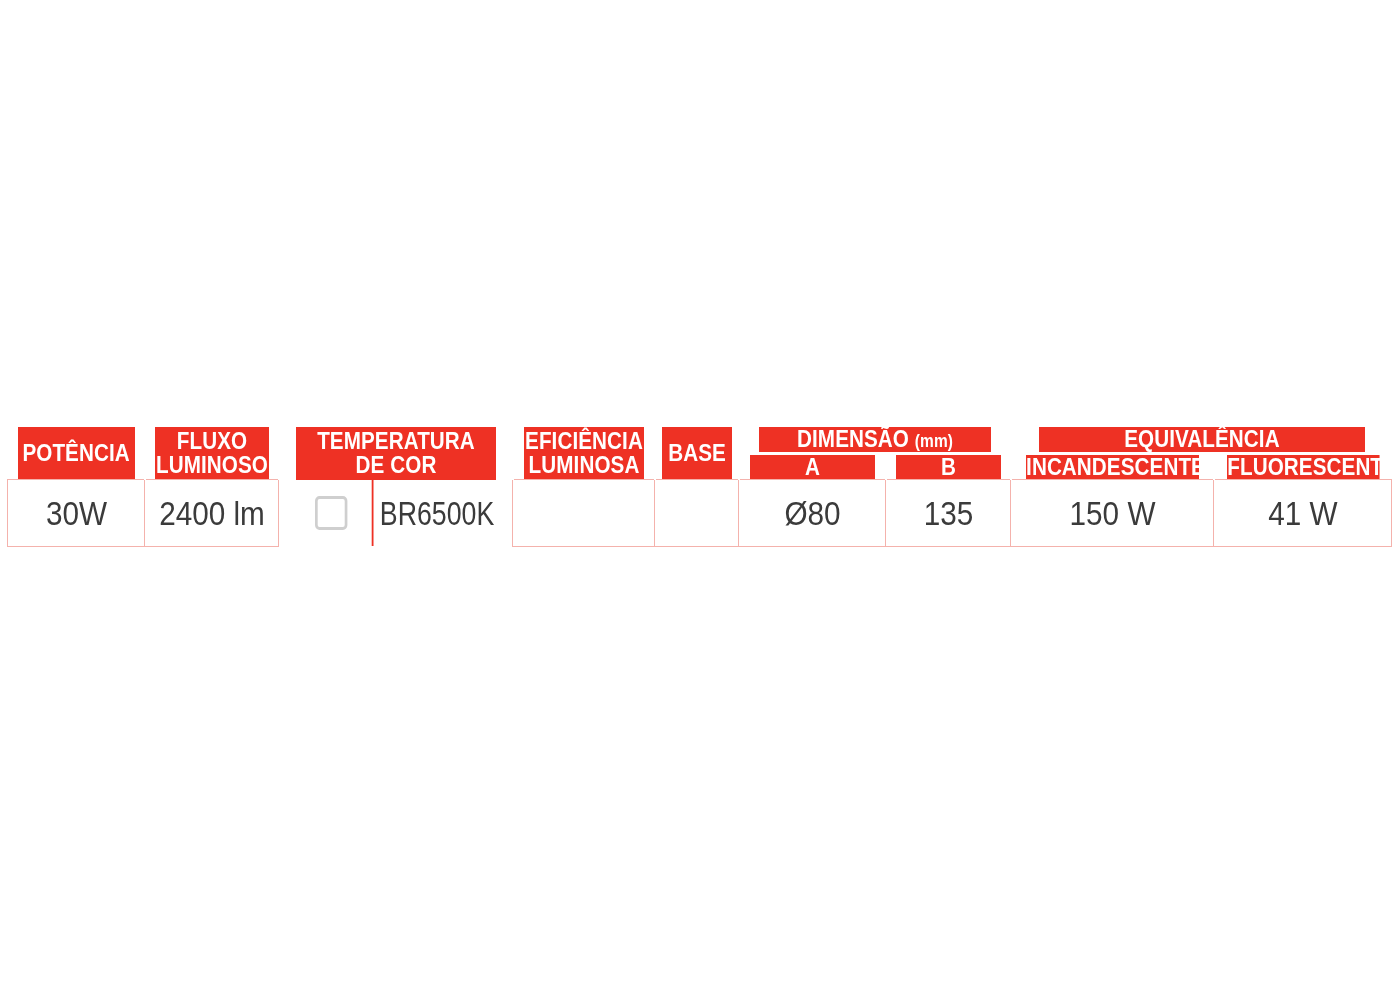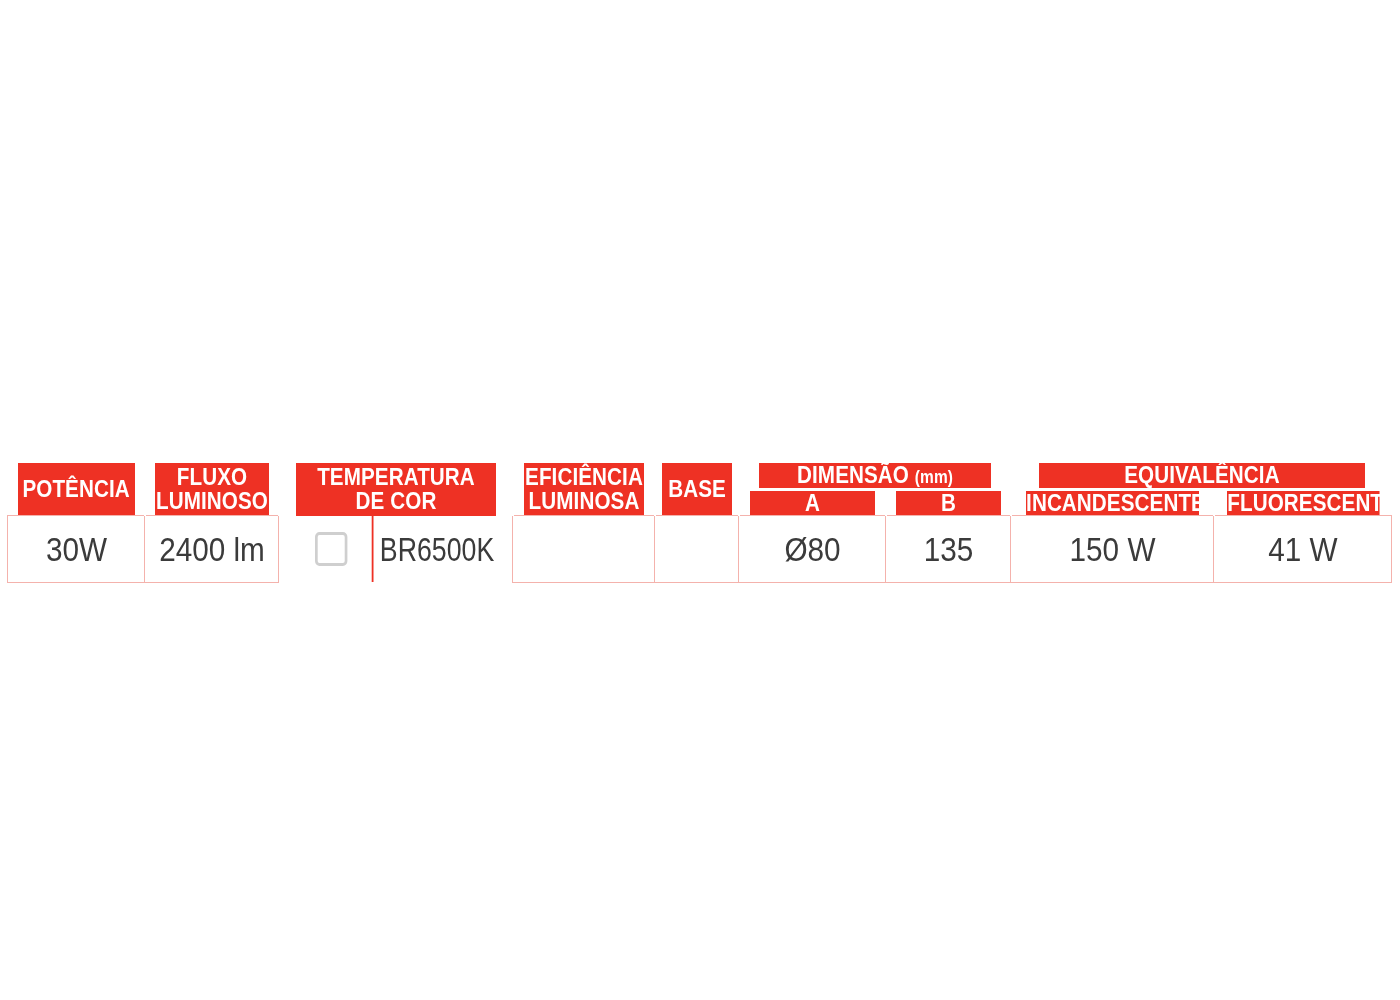--- a/index.html
+++ b/index.html
@@ -20,21 +20,20 @@
     height: 1000px;
     background: #ffffff;
   }
 
   
   .spec-table-wrap {
     position: absolute;
     left: 7px;
     top: 427px;
     width: 1384px;
-    margin-top: 36px;
   }
 
   table.spec-table {
     width: 1384px;
     border-collapse: collapse;
     table-layout: fixed;
   }
 
   table.spec-table th,
   table.spec-table td {

